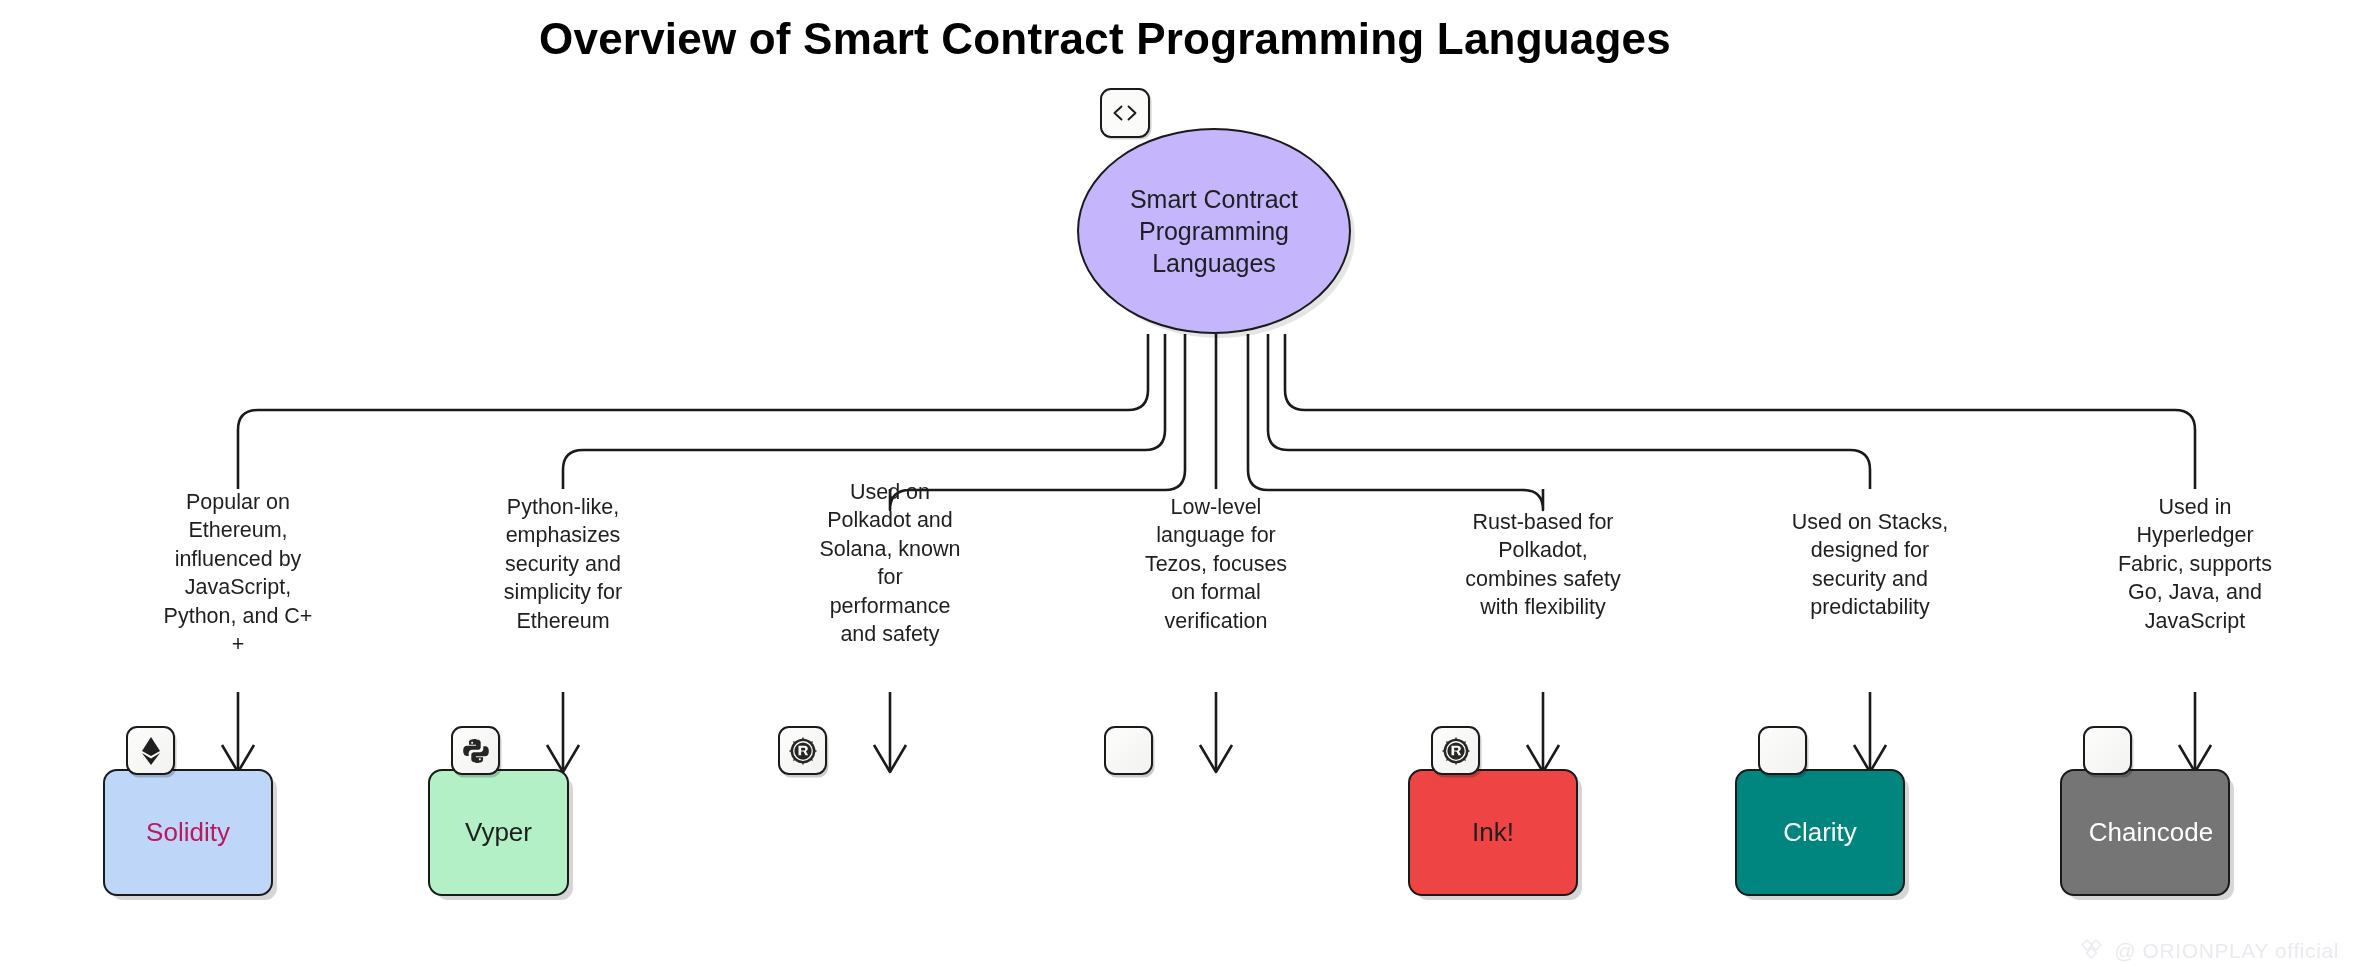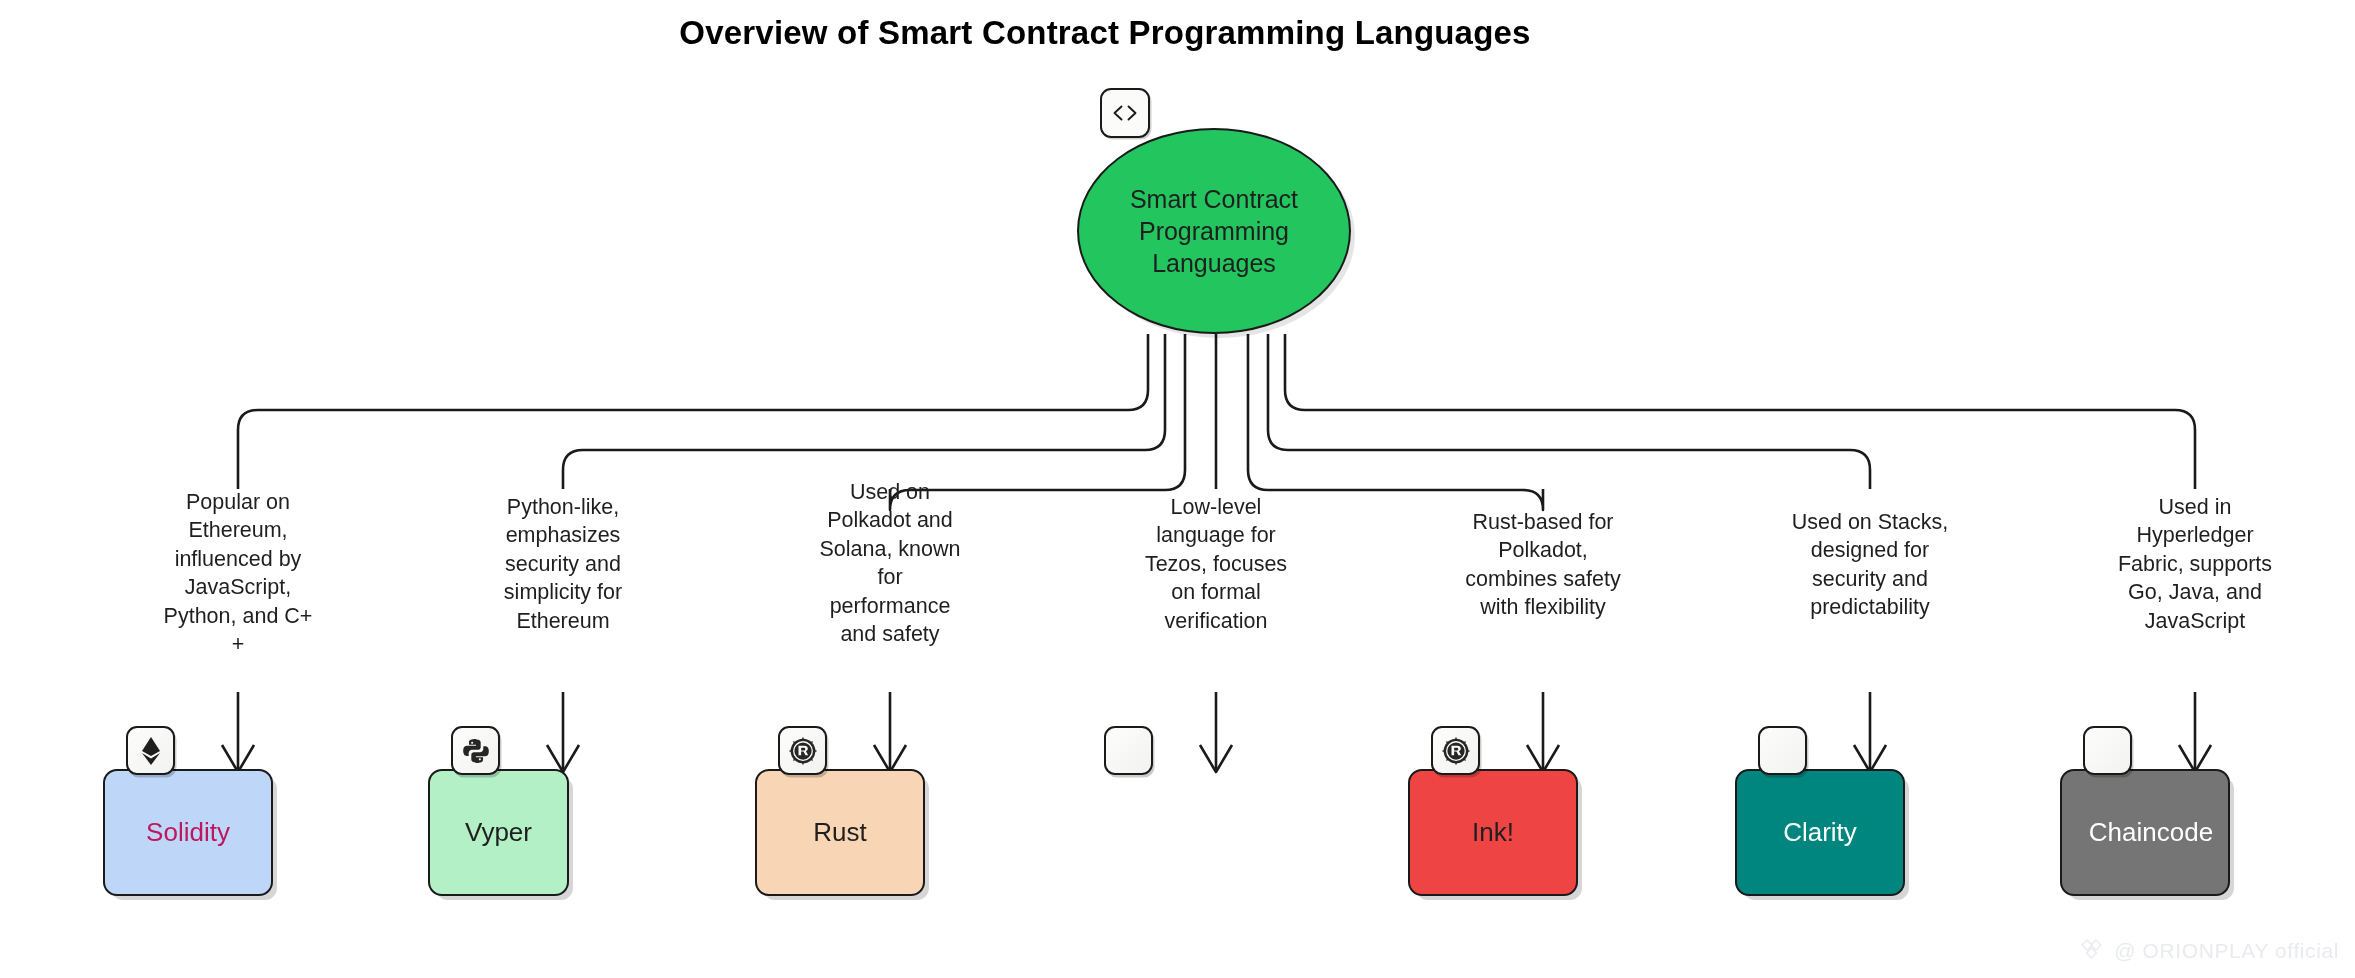--- a/index.html
+++ b/index.html
@@ -22,21 +22,21 @@
     inset: 0;
   }
 
   
   .diagram-title {
     position: absolute;
     top: 14px;
     left: 0;
     width: 2210px;
     text-align: center;
-    font-size: 33px;
+    font-size: 44px;
     font-weight: bold;
     letter-spacing: 0.2px;
     color: #000000;
     font-family: "Liberation Sans", sans-serif;
   }
 
   
   #edge-layer {
     position: absolute;
     left: 0;
@@ -55,21 +55,21 @@
 
   
   .hub {
     position: absolute;
     left: 1077px;
     top: 128px;
     width: 274px;
     height: 206px;
     border: 2.6px solid #1a1a1a;
     border-radius: 50%;
-    background: #22c55e;
+    background: #c4b5fd;
     box-shadow: 5px 5px 0 -1px rgba(0,0,0,0.10);
     display: flex;
     align-items: center;
     justify-content: center;
     box-sizing: border-box;
     z-index: 4;
   }
   .hub-label {
     font-size: 25px;
     line-height: 1.28;
@@ -248,23 +248,20 @@
   <div class="lang-node" style="left:428px; top:769px; width:141px; height:127px; background:#b4f0c6;">
     <span class="lang-label" style="color:#1f1f1f;">Vyper</span>
   </div>
   <div class="node-badge" style="left:451px; top:726px;">
     <svg width="30" height="30" viewBox="0 0 32 32" aria-hidden="true">
       <path d="M15.9 3.2c-2.4 0-4.3.3-5.6.8-1.2.5-1.8 1.5-1.8 3v2.4h7.6v1H6.2c-1.6 0-3 .9-3.5 2.7-.5 2-.5 3.3 0 5.4.5 1.8 1.5 2.7 3.1 2.7h2.4v-3.1c0-1.8 1.6-3.4 3.5-3.4h6.5c1.5 0 2.8-1.3 2.8-2.8V7c0-1.5-1.2-2.6-2.7-2.9-1-.2-2-.3-2.4-.9zM11.9 6c.6 0 1.1.5 1.1 1.1s-.5 1.1-1.1 1.1-1.1-.5-1.1-1.1S11.3 6 11.9 6z" fill="#262626"></path>
       <path d="M16.1 28.8c2.4 0 4.3-.3 5.6-.8 1.2-.5 1.8-1.5 1.8-3v-2.4h-7.6v-1h9.9c1.6 0 3-.9 3.5-2.7.5-2 .5-3.3 0-5.4-.5-1.8-1.5-2.7-3.1-2.7h-2.4v3.1c0 1.8-1.6 3.4-3.5 3.4h-6.5c-1.5 0-2.8 1.3-2.8 2.8V25c0 1.5 1.2 2.6 2.7 2.9 1 .2 2 .3 2.4.9zm4-2.8c-.6 0-1.1-.5-1.1-1.1s.5-1.1 1.1-1.1 1.1.5 1.1 1.1-.5 1.1-1.1 1.1z" fill="#262626"></path>
     </svg>
   </div>
 
-  <div class="lang-node" style="left:755px; top:769px; width:170px; height:127px; background:#f8d5b4;">
-    <span class="lang-label" style="color:#1f1f1f;">Rust</span>
-  </div>
   <div class="node-badge" style="left:778px; top:726px;">
     <svg width="30" height="30" viewBox="0 0 32 32" aria-hidden="true">
       <g fill="#262626">
         <circle cx="16" cy="16" r="13.2"></circle>
       </g>
       <g fill="#fbfbfa">
         <circle cx="16" cy="16" r="10.6"></circle>
       </g>
       <g fill="#262626">
         <circle cx="16" cy="16" r="9.2"></circle>

